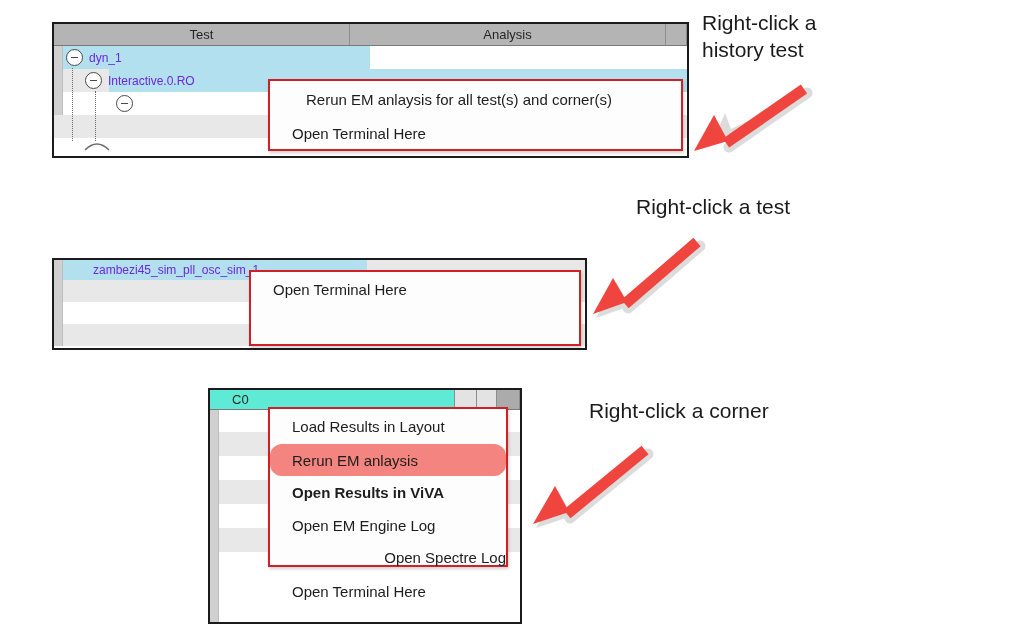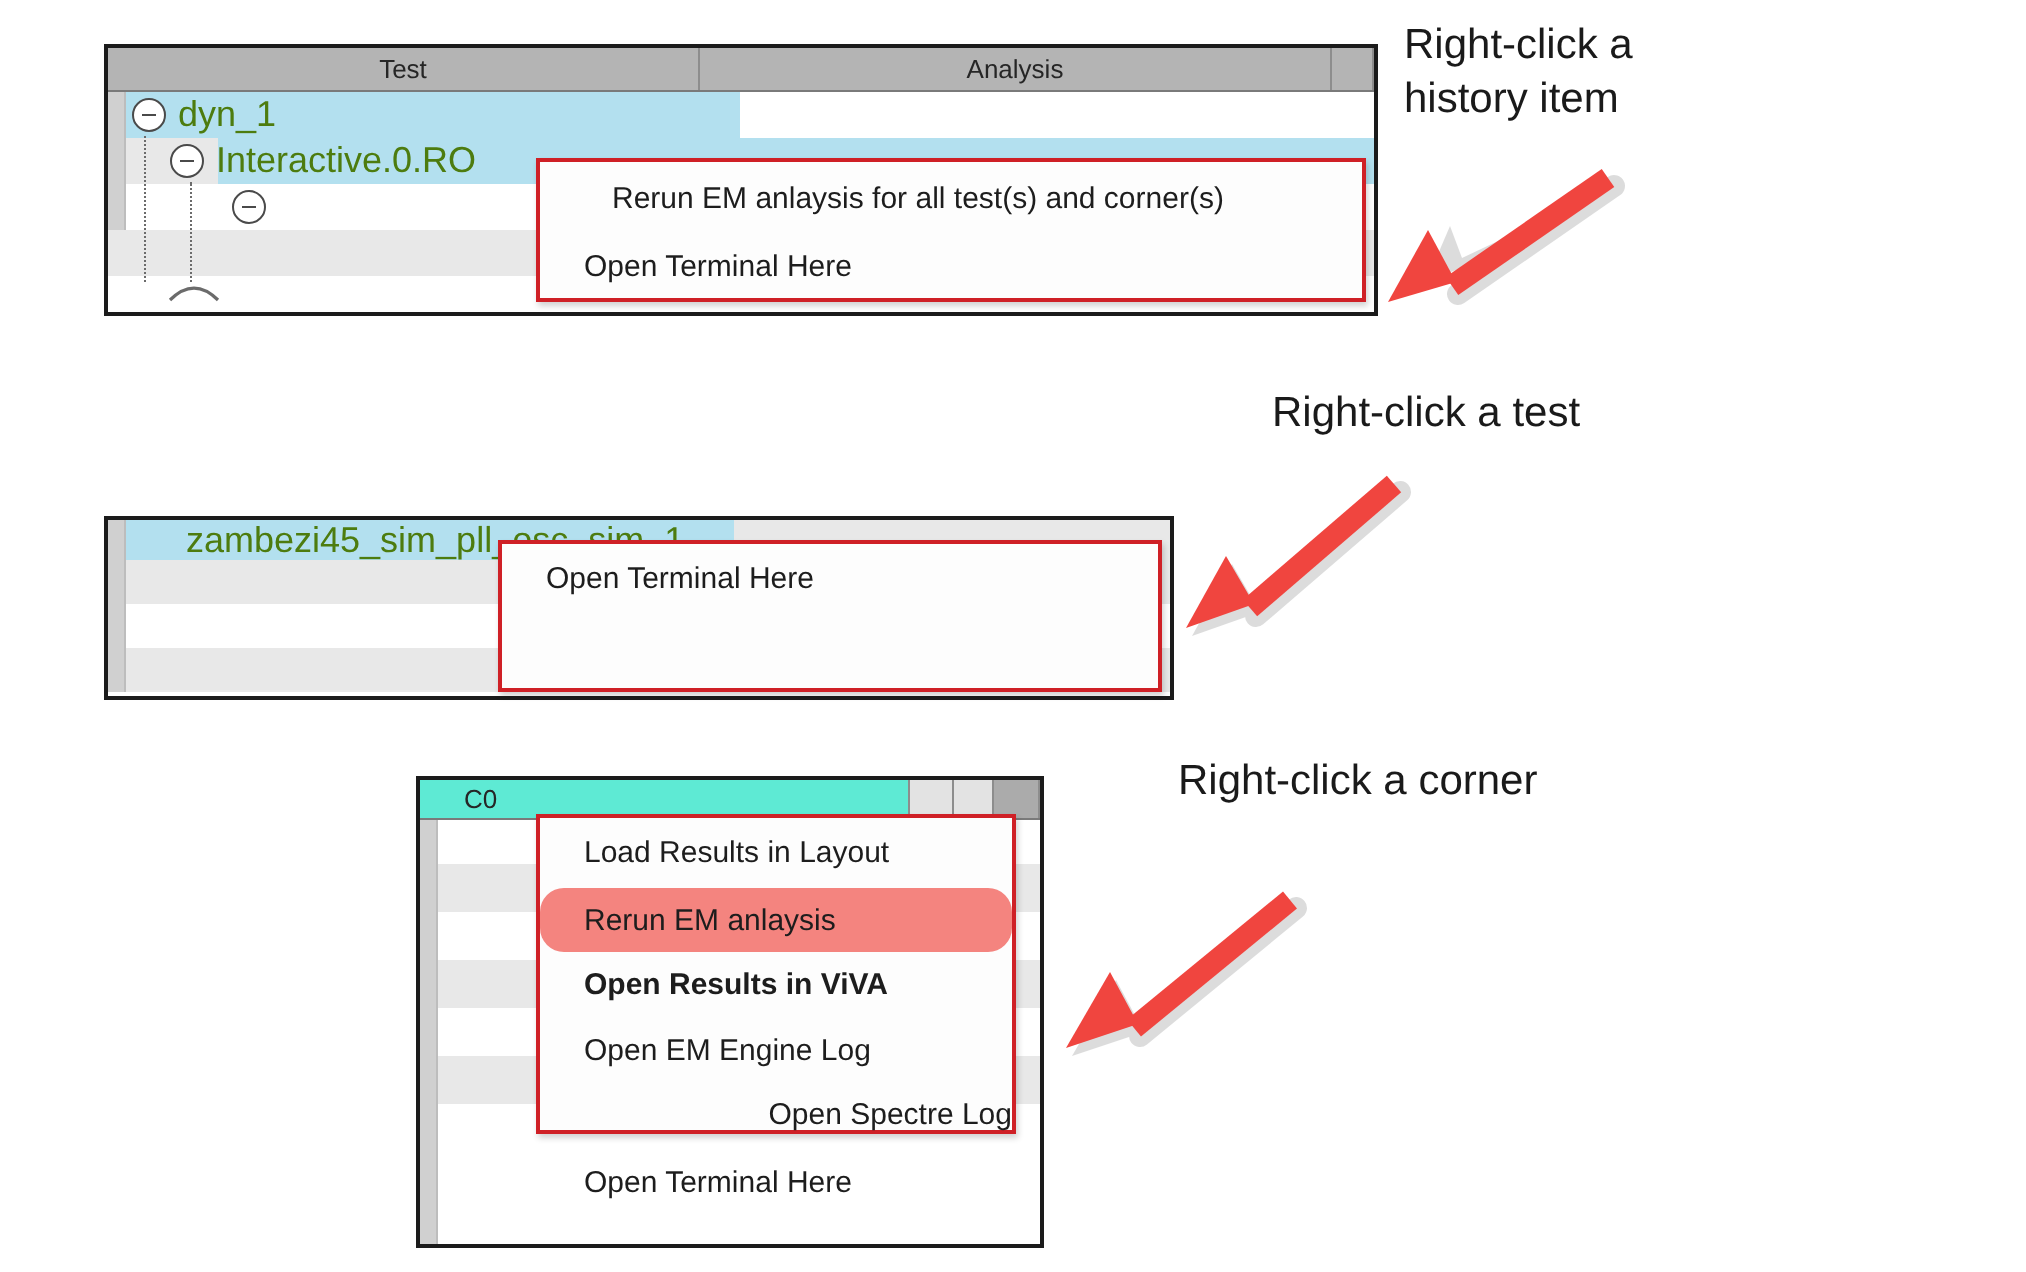--- a/index.html
+++ b/index.html
@@ -77,22 +77,22 @@
   .grid-row.sel .gutter { background: #d0d0d0; }
 
   
   .tree-cell {
     position: absolute;
     top: 0; bottom: 0;
     display: flex;
     align-items: center;
   }
   .node-label {
-    font-size: 18px;
-    color: #4d7c0f;
+    font-size: 12px;
+    color: #6d28d9;
     white-space: nowrap;
   }
   .expander {
     width: 15px;
     height: 15px;
     border-radius: 50%;
     border: 1.6px solid #4a4a4a;
     background: #ffffff;
     display: inline-flex;
     align-items: center;
@@ -302,21 +302,21 @@
     </div>
     <div class="mi" style="height:33px;justify-content:flex-end;">
       <span>Open Spectre Log</span>
     </div>
     <div class="mi" style="height:34px;">
       <span>Open Terminal Here</span>
     </div>
   </div>
 
   <div class="callout" style="left:702px; top:10px; width:240px;">Right-click a
-history item</div>
+history test</div>
 
   <div class="arrow-wrap" style="left:688px; top:85px; width:132px; height:70px;">
     <svg width="132" height="70" viewBox="0 0 132 70">
       <g transform="translate(3,4)" opacity="0.25">
         <path d="M116,4 L40,56 L52,40 L22,52 L34,24 L40,40 L116,4 Z" fill="#777777"></path>
         <path d="M116,4 L38,58" stroke="#777777" stroke-width="11" stroke-linecap="round"></path>
       </g>
       <path d="M116,4 L38,58" stroke="#f0453f" stroke-width="11" stroke-linecap="butt"></path>
       <path d="M6,66 L40,56 L26,30 Z" fill="#f0453f"></path>
     </svg>
@@ -328,21 +328,21 @@
     <svg width="135" height="90" viewBox="0 0 135 90">
       <g transform="translate(3,4)" opacity="0.25">
         <path d="M112,12 L40,74" stroke="#777777" stroke-width="11" stroke-linecap="round"></path>
         <path d="M8,84 L42,72 L28,48 Z" fill="#777777"></path>
       </g>
       <path d="M112,12 L40,74" stroke="#f0453f" stroke-width="11" stroke-linecap="butt"></path>
       <path d="M8,84 L42,72 L28,48 Z" fill="#f0453f"></path>
     </svg>
   </div>
 
-  <div class="callout" style="left:589px; top:378px; width:260px;">Right-click a corner</div>
+  <div class="callout" style="left:589px; top:398px; width:260px;">Right-click a corner</div>
 
   <div class="arrow-wrap" style="left:525px; top:436px; width:145px; height:95px;">
     <svg width="145" height="95" viewBox="0 0 145 95">
       <g transform="translate(3,4)" opacity="0.25">
         <path d="M120,14 L42,78" stroke="#777777" stroke-width="11" stroke-linecap="round"></path>
         <path d="M8,88 L44,76 L30,50 Z" fill="#777777"></path>
       </g>
       <path d="M120,14 L42,78" stroke="#f0453f" stroke-width="11" stroke-linecap="butt"></path>
       <path d="M8,88 L44,76 L30,50 Z" fill="#f0453f"></path>
     </svg>

